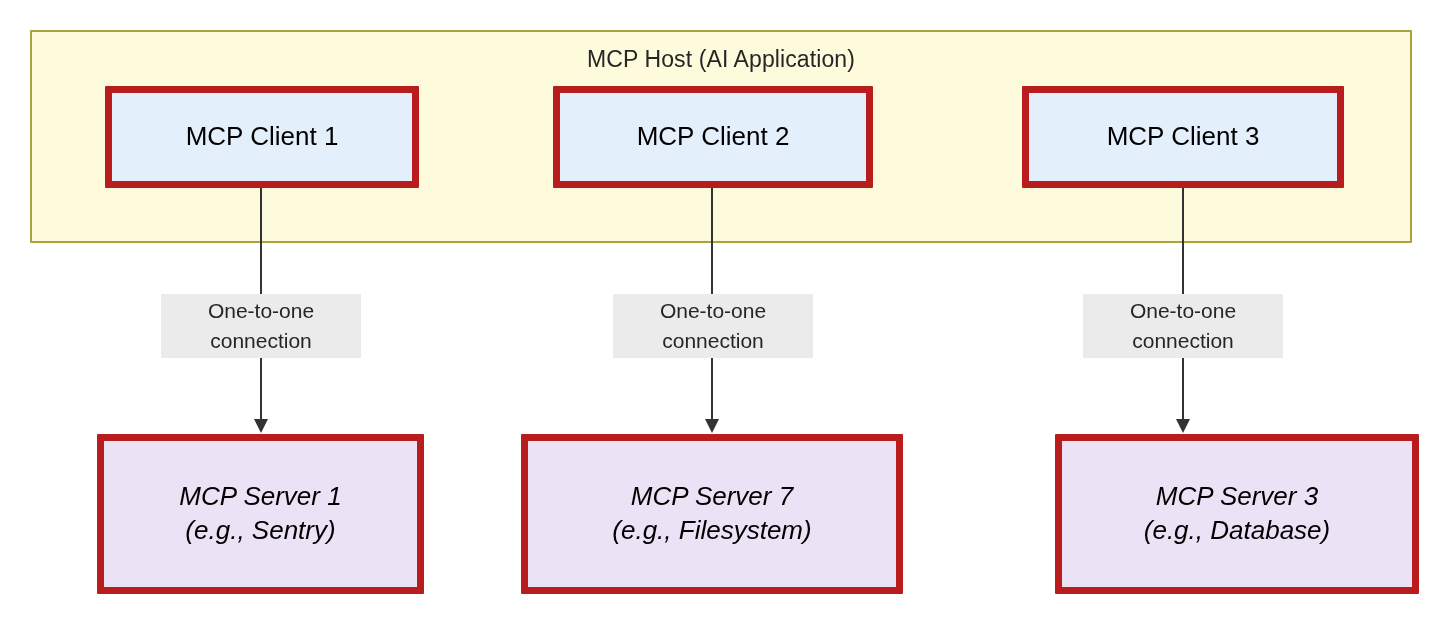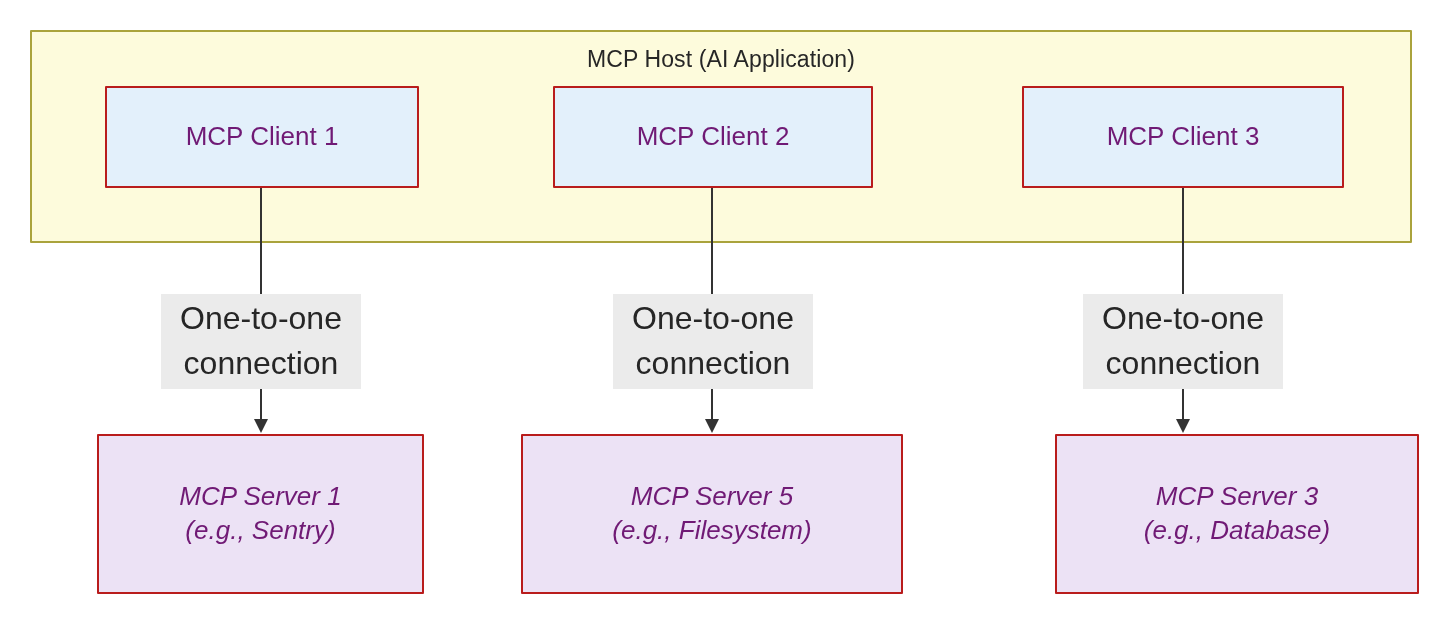--- a/index.html
+++ b/index.html
@@ -41,26 +41,26 @@
     font-size: 23px;
     color: #262626;
     letter-spacing: 0.1px;
     white-space: nowrap;
   }
 
   
   .node {
     position: absolute;
     box-sizing: border-box;
-    border: 2px solid #b91c1c;
+    border: 7px solid #b91c1c;
     display: flex;
     flex-direction: column;
     align-items: center;
     justify-content: center;
-    color: #701a75;
+    color: #000000;
     font-size: 26px;
     line-height: 1.3;
     border-radius: 1px;
   }
   .client-node {
     background: #e3f0fb;
   }
   .server-node {
     background: #ece2f5;
     font-style: italic;
@@ -77,21 +77,21 @@
     width: 1444px;
     height: 622px;
     pointer-events: none;
   }
 
   
   .edge-label {
     position: absolute;
     background: #ebebeb;
     color: #262626;
-    font-size: 32px;
+    font-size: 21px;
     line-height: 1.42;
     text-align: center;
     padding: 2px 6px;
     box-sizing: border-box;
     white-space: nowrap;
   }
   .edge-label span {
     display: block;
     position: relative;
   }
@@ -145,21 +145,21 @@
     <span>One-to-one</span>
     <span>connection</span>
   </div>
 
   <div class="node server-node" style="left:97px; top:434px; width:327px; height:160px;">
     <span>MCP Server 1</span>
     <span class="line2">(e.g., Sentry)</span>
   </div>
 
   <div class="node server-node" style="left:521px; top:434px; width:382px; height:160px;">
-    <span>MCP Server 5</span>
+    <span>MCP Server 7</span>
     <span class="line2">(e.g., Filesystem)</span>
   </div>
 
   <div class="node server-node" style="left:1055px; top:434px; width:364px; height:160px;">
     <span>MCP Server 3</span>
     <span class="line2">(e.g., Database)</span>
   </div>
 
 </div>
 

